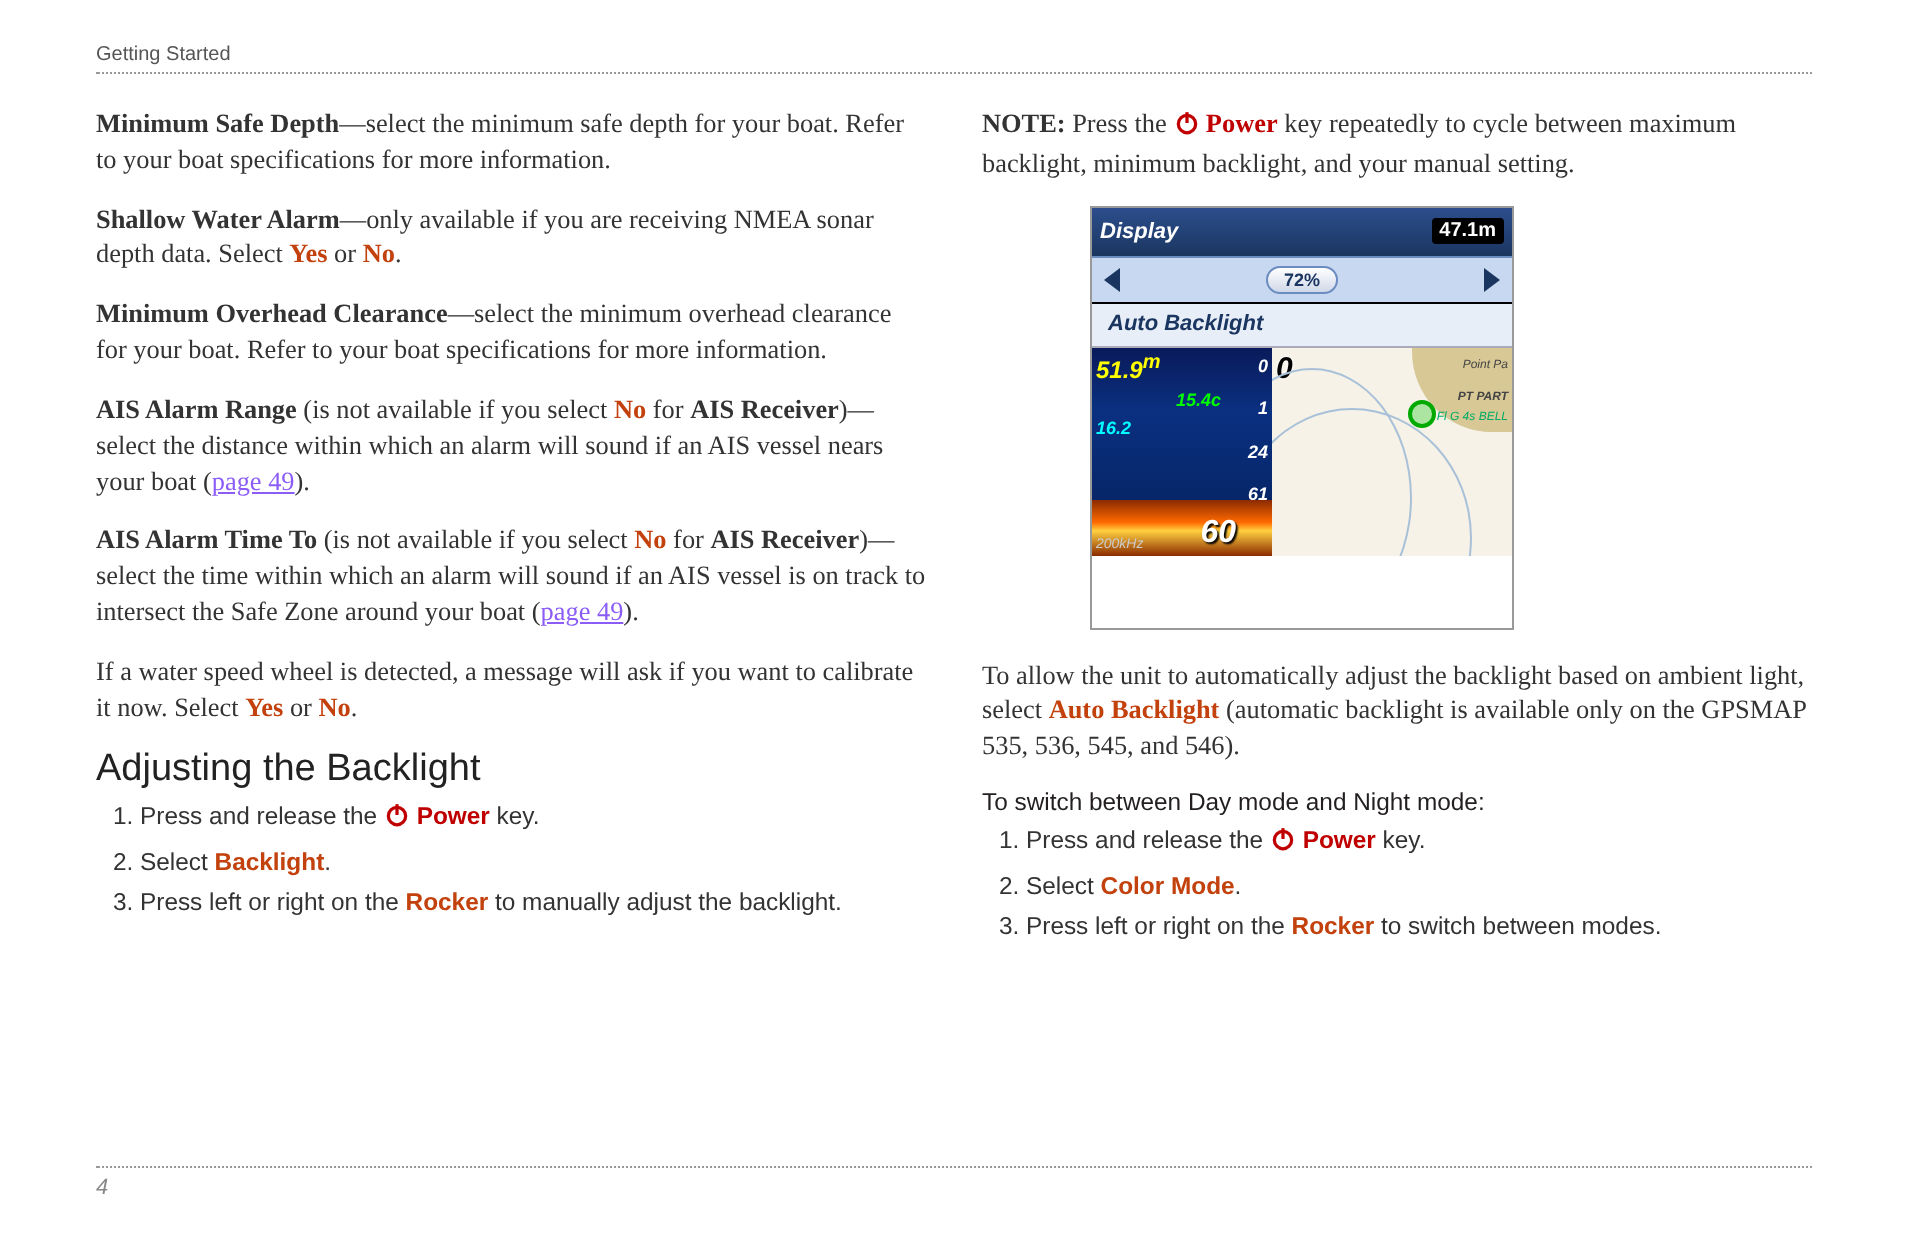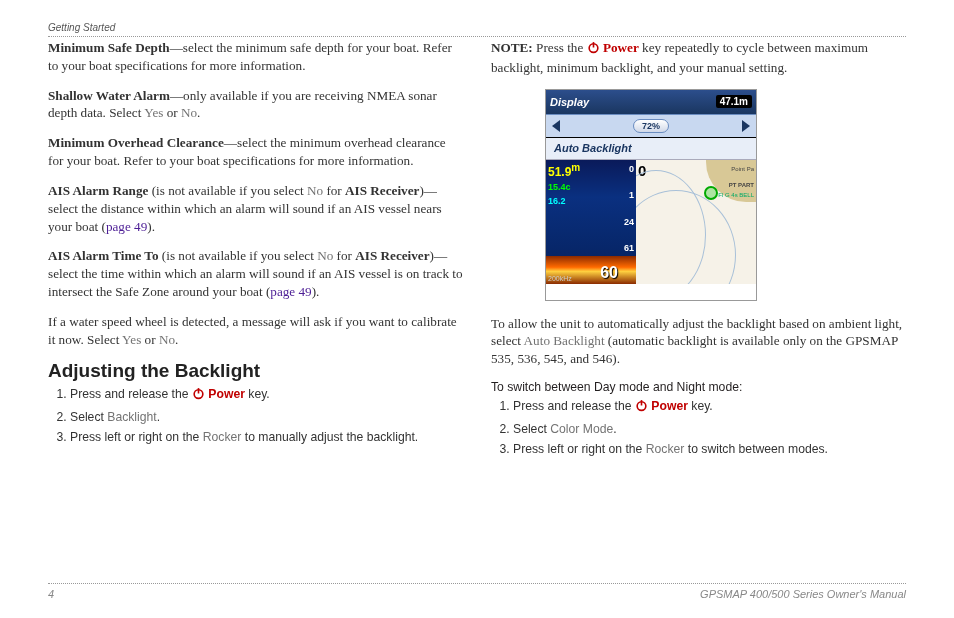--- a/index.html
+++ b/index.html
@@ -7,48 +7,47 @@
     font-family: Arial, Helvetica, sans-serif;
     width: 954px;
     height: 618px;
     background: #fff;
     color: #231f20;
     padding: 22px 48px 20px 48px;
     position: relative;
   }
   .page-header {
     font-size: 10px;
-    font-style: italic;
     color: #555;
     border-bottom: 1px dotted #999;
     padding-bottom: 3px;
-    margin-bottom: 2px;
+    margin-bottom: 16px;
   }
   .columns {
     display: flex;
     gap: 28px;
   }
   .col {
     flex: 1;
     min-width: 0;
   }
   .para {
     font-size: 13.2px;
     line-height: 1.35;
     margin-bottom: 12px;
     font-family: 'Times New Roman', Times, serif;
     color: #333;
   }
   .bold { font-weight: bold; }
-  .blue { color: #737373; font-weight: normal; }
+  .blue { color: #c2410c; font-weight: bold; }
   .red  { color: #c00000; font-weight: bold; }
-  .link { color: #4c1d95; }
+  .link { color: #8b5cf6; text-decoration: underline; }
   h2.section {
     font-family: Arial, Helvetica, sans-serif;
-    font-weight: bold;
+    font-weight: normal;
     font-size: 19px;
     color: #222;
     margin-top: 0;
     margin-bottom: 4px;
   }
   ol.steps {
     font-family: Arial, Helvetica, sans-serif;
     font-size: 12.2px;
     color: #333;
     padding-left: 22px;
@@ -125,33 +124,34 @@
     border-bottom: 1px solid #aab;
     display: flex;
     align-items: center;
     padding-left: 8px;
     font-weight: bold;
     font-style: italic;
     font-size: 11px;
     color: #1a3660;
   }
   .chart-area {
-    height: 124px;
-    display: flex;
+    height: 104px;
+    display: flex;
+    font-style: italic;
   }
   .sonar {
     width: 90px;
     background: linear-gradient(#0a1a5a, #0a3080 30%, #05205a);
     position: relative;
     color: #fff;
     font-size: 9px;
     overflow: hidden;
   }
   .sonar .depth-top { position:absolute; top:2px; left:2px; font-weight:bold; font-size:12px; color:#ff0;}
-  .sonar .depth-top .s2 { font-size:9px; color:#0f0;}
+  .sonar .depth-top .s2 { font-size:9px; color:#0f0;margin-left:40px;}
   .sonar .depth-top .s3 { font-size:9px; color:#0ff;}
   .sonar .bottom-strip { position:absolute; bottom:0; left:0; right:0; height:28px;
     background: linear-gradient(#8a2a00, #ff6a00 40%, #ffd040 55%, #8a2a00);
   }
   .sonar .col-labels { position:absolute; right:2px; top:4px; bottom:4px; display:flex; flex-direction:column; justify-content:space-between; font-weight:bold;}
   .sonar .col-labels span { text-align:right; }
   .sonar .freq { position:absolute; bottom:2px; left:2px; font-size:7px; color:#ccc;}
   .sonar .big60 { position:absolute; bottom:2px; right:18px; font-size:16px; font-weight:bold; color:#fff; text-shadow:1px 1px 1px #000;}
   .map {
     flex: 1;
@@ -300,14 +300,13 @@
       </li>
       <li>
         <span>Press left or right on the </span><span class="blue">Rocker</span><span> to switch between modes.</span>
       </li>
     </ol>
   </div>
 </div>
 
 <div class="footer">
   <span>4</span>
-  <span>GPSMAP 400/500 Series Owner's Manual</span>
 </div>
 
 </body></html>

